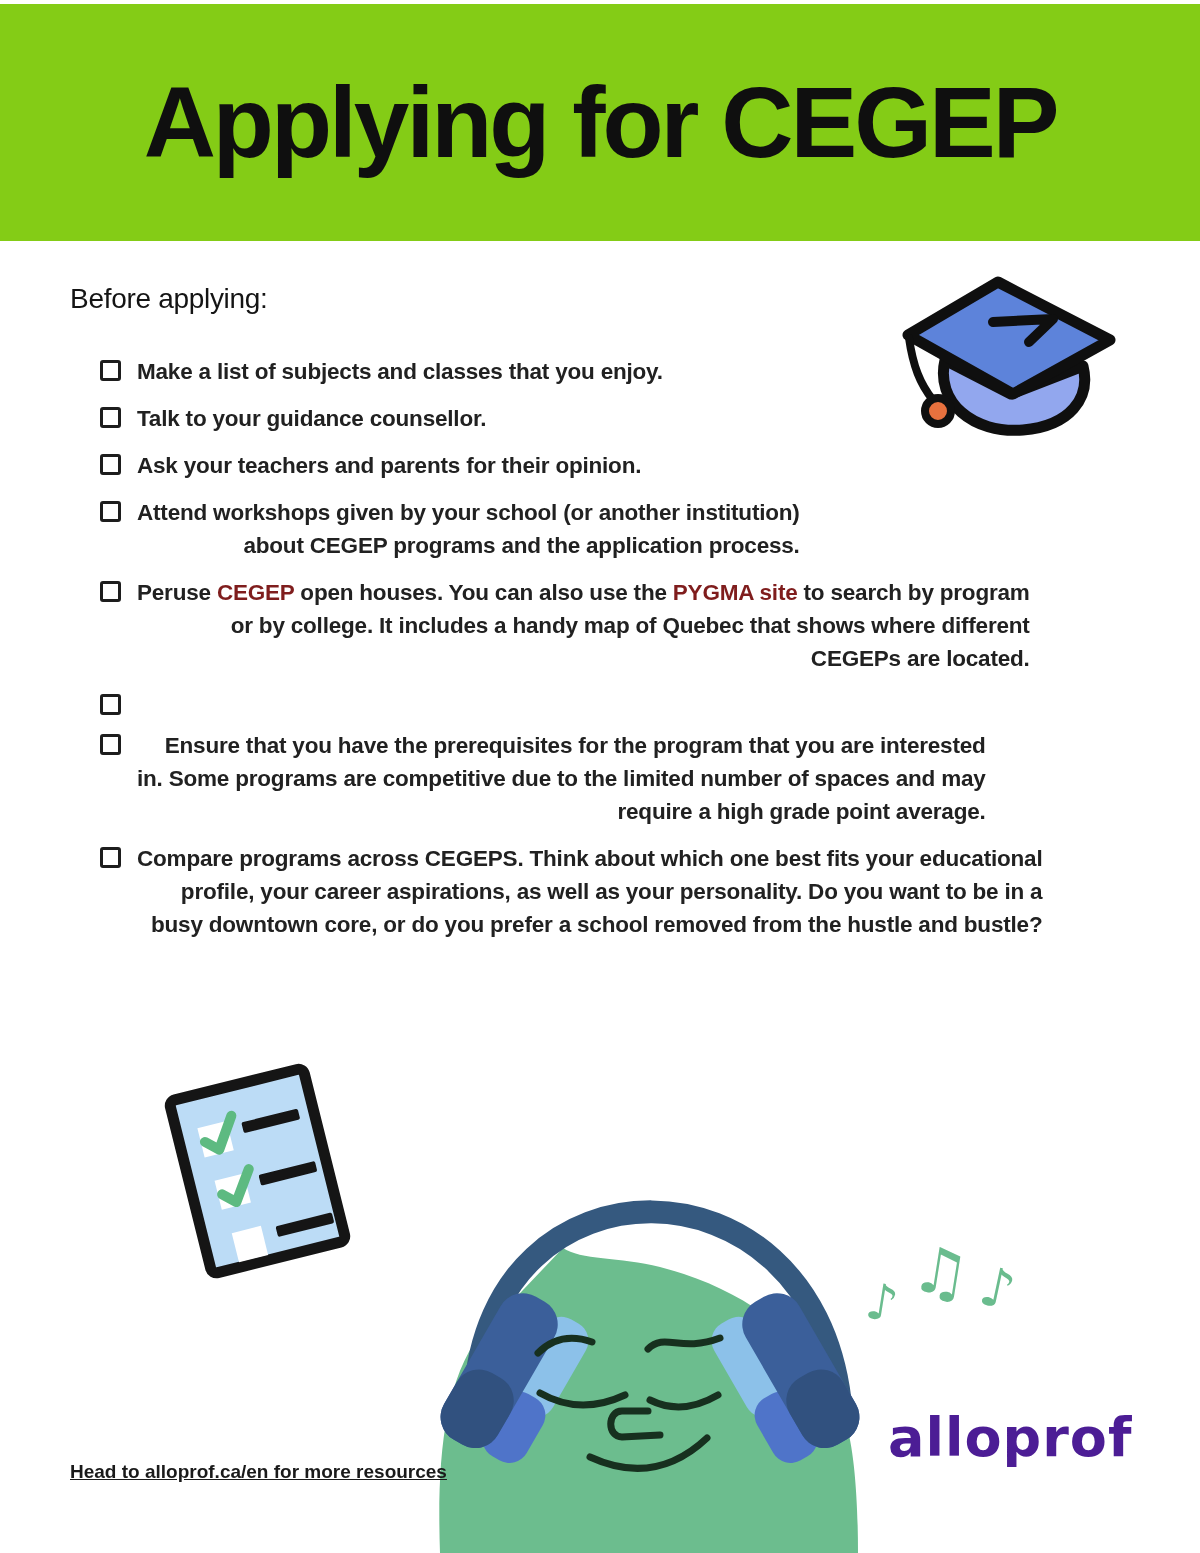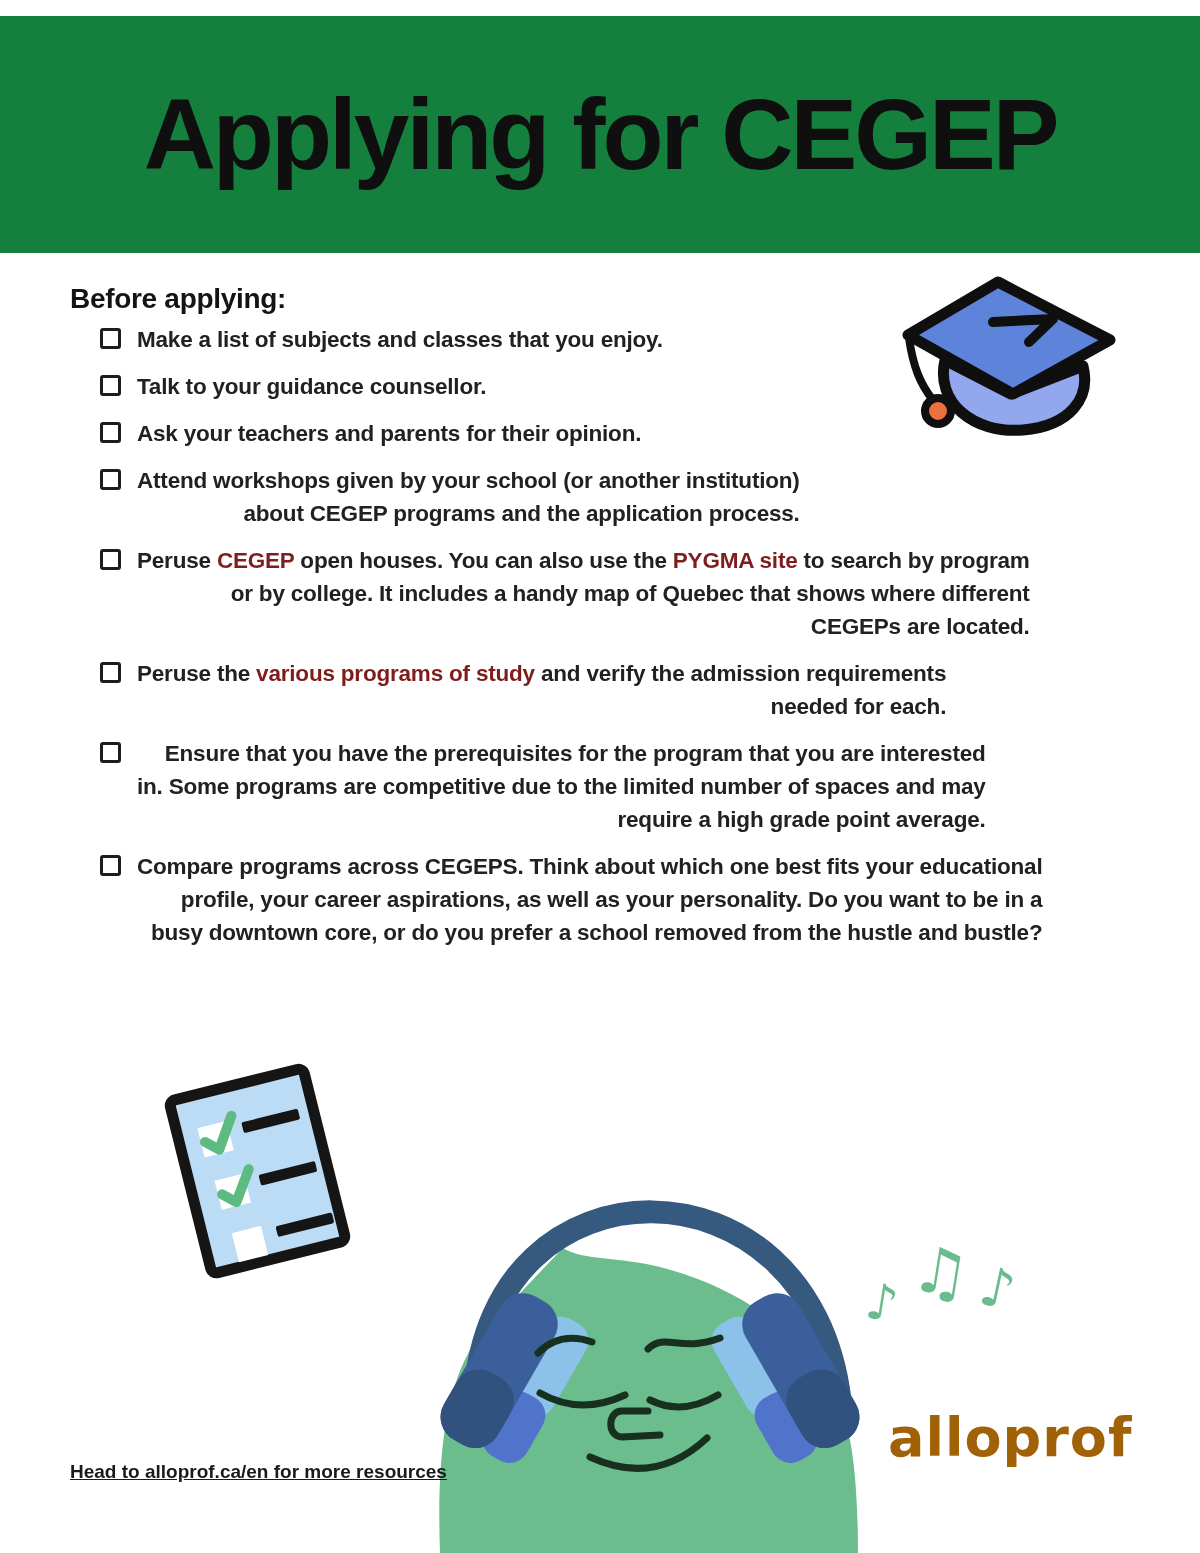--- a/index.html
+++ b/index.html
@@ -4,32 +4,32 @@
 <style>
   * { box-sizing: border-box; }
   html,body { margin:0; padding:0; }
   body {
     width:1200px; height:1553px; position:relative; background:#ffffff;
     font-family:"Liberation Sans", sans-serif; overflow:hidden;
   }
 
   
   .header {
-    position:absolute; left:0; top:16px; width:1200px; height:237px;
-    background:#15803d; display:flex; align-items:center; justify-content:center;
+    position:absolute; left:0; top:4px; width:1200px; height:237px;
+    background:#84cc16; display:flex; align-items:center; justify-content:center;
   }
   .page-title {
     font-size:100px; font-weight:800; letter-spacing:-3px; color:#0f0f0f;
     font-family:"Liberation Sans", sans-serif; white-space:nowrap;
   }
 
   
   .content { position:absolute; left:70px; top:283px; width:1085px; }
   .section-heading {
-    font-size:28px; font-weight:700; color:#141414; margin:0 0 8px 0;
+    font-size:28px; font-weight:400; color:#141414; margin:0 0 40px 0;
     letter-spacing:-0.3px;
   }
   .row { display:flex; align-items:flex-start; margin-bottom:14px; }
   .checkbox {
     flex:none; width:21px; height:21px; background:#fff;
     border:3px solid #1d1d1d; border-radius:3px; margin:5px 16px 0 30px;
     cursor:pointer;
   }
   .item-text {
     margin:0; font-size:22.5px; font-weight:700; line-height:33px;
@@ -49,21 +49,21 @@
   .note-2 { left:912px; top:1240px; font-size:64px; transform:rotate(9deg); }
   .note-3 { left:980px; top:1262px; font-size:54px; transform:rotate(12deg); }
 
   
   .footer-note {
     position:absolute; left:70px; top:1458px; font-size:19px; font-weight:700;
     color:#1a1a1a; line-height:27px;text-decoration:underline;
   }
   .logo {
     position:absolute; left:888px; top:1406px; font-size:54px; font-weight:700;
-    color:#a16207; letter-spacing:1px; font-family:"DejaVu Sans", sans-serif;
+    color:#4c1d95; letter-spacing:1px; font-family:"DejaVu Sans", sans-serif;
   }
 </style>
 </head>
 <body>
 
 <div class="header">
   <div class="page-title">Applying for CEGEP</div>
 </div>
 
 <div class="content">
@@ -92,22 +92,20 @@
 
   <div class="row">
     <span class="checkbox"></span>
     <p class="item-text"><span>Peruse </span><span class="link">CEGEP</span><span> open houses. You can also use the </span><span class="link">PYGMA site</span><span> to search by program
 or by college. It includes a handy map of Quebec that shows where different
 CEGEPs are located.</span></p>
   </div>
 
   <div class="row">
     <span class="checkbox"></span>
-    <p class="item-text"><span>Peruse the </span><span class="link">various programs of study</span><span> and verify the admission requirements
-needed for each.</span></p>
   </div>
 
   <div class="row">
     <span class="checkbox"></span>
     <p class="item-text"><span>Ensure that you have the prerequisites for the program that you are interested
 in. Some programs are competitive due to the limited number of spaces and may
 require a high grade point average.</span></p>
   </div>
 
   <div class="row">

